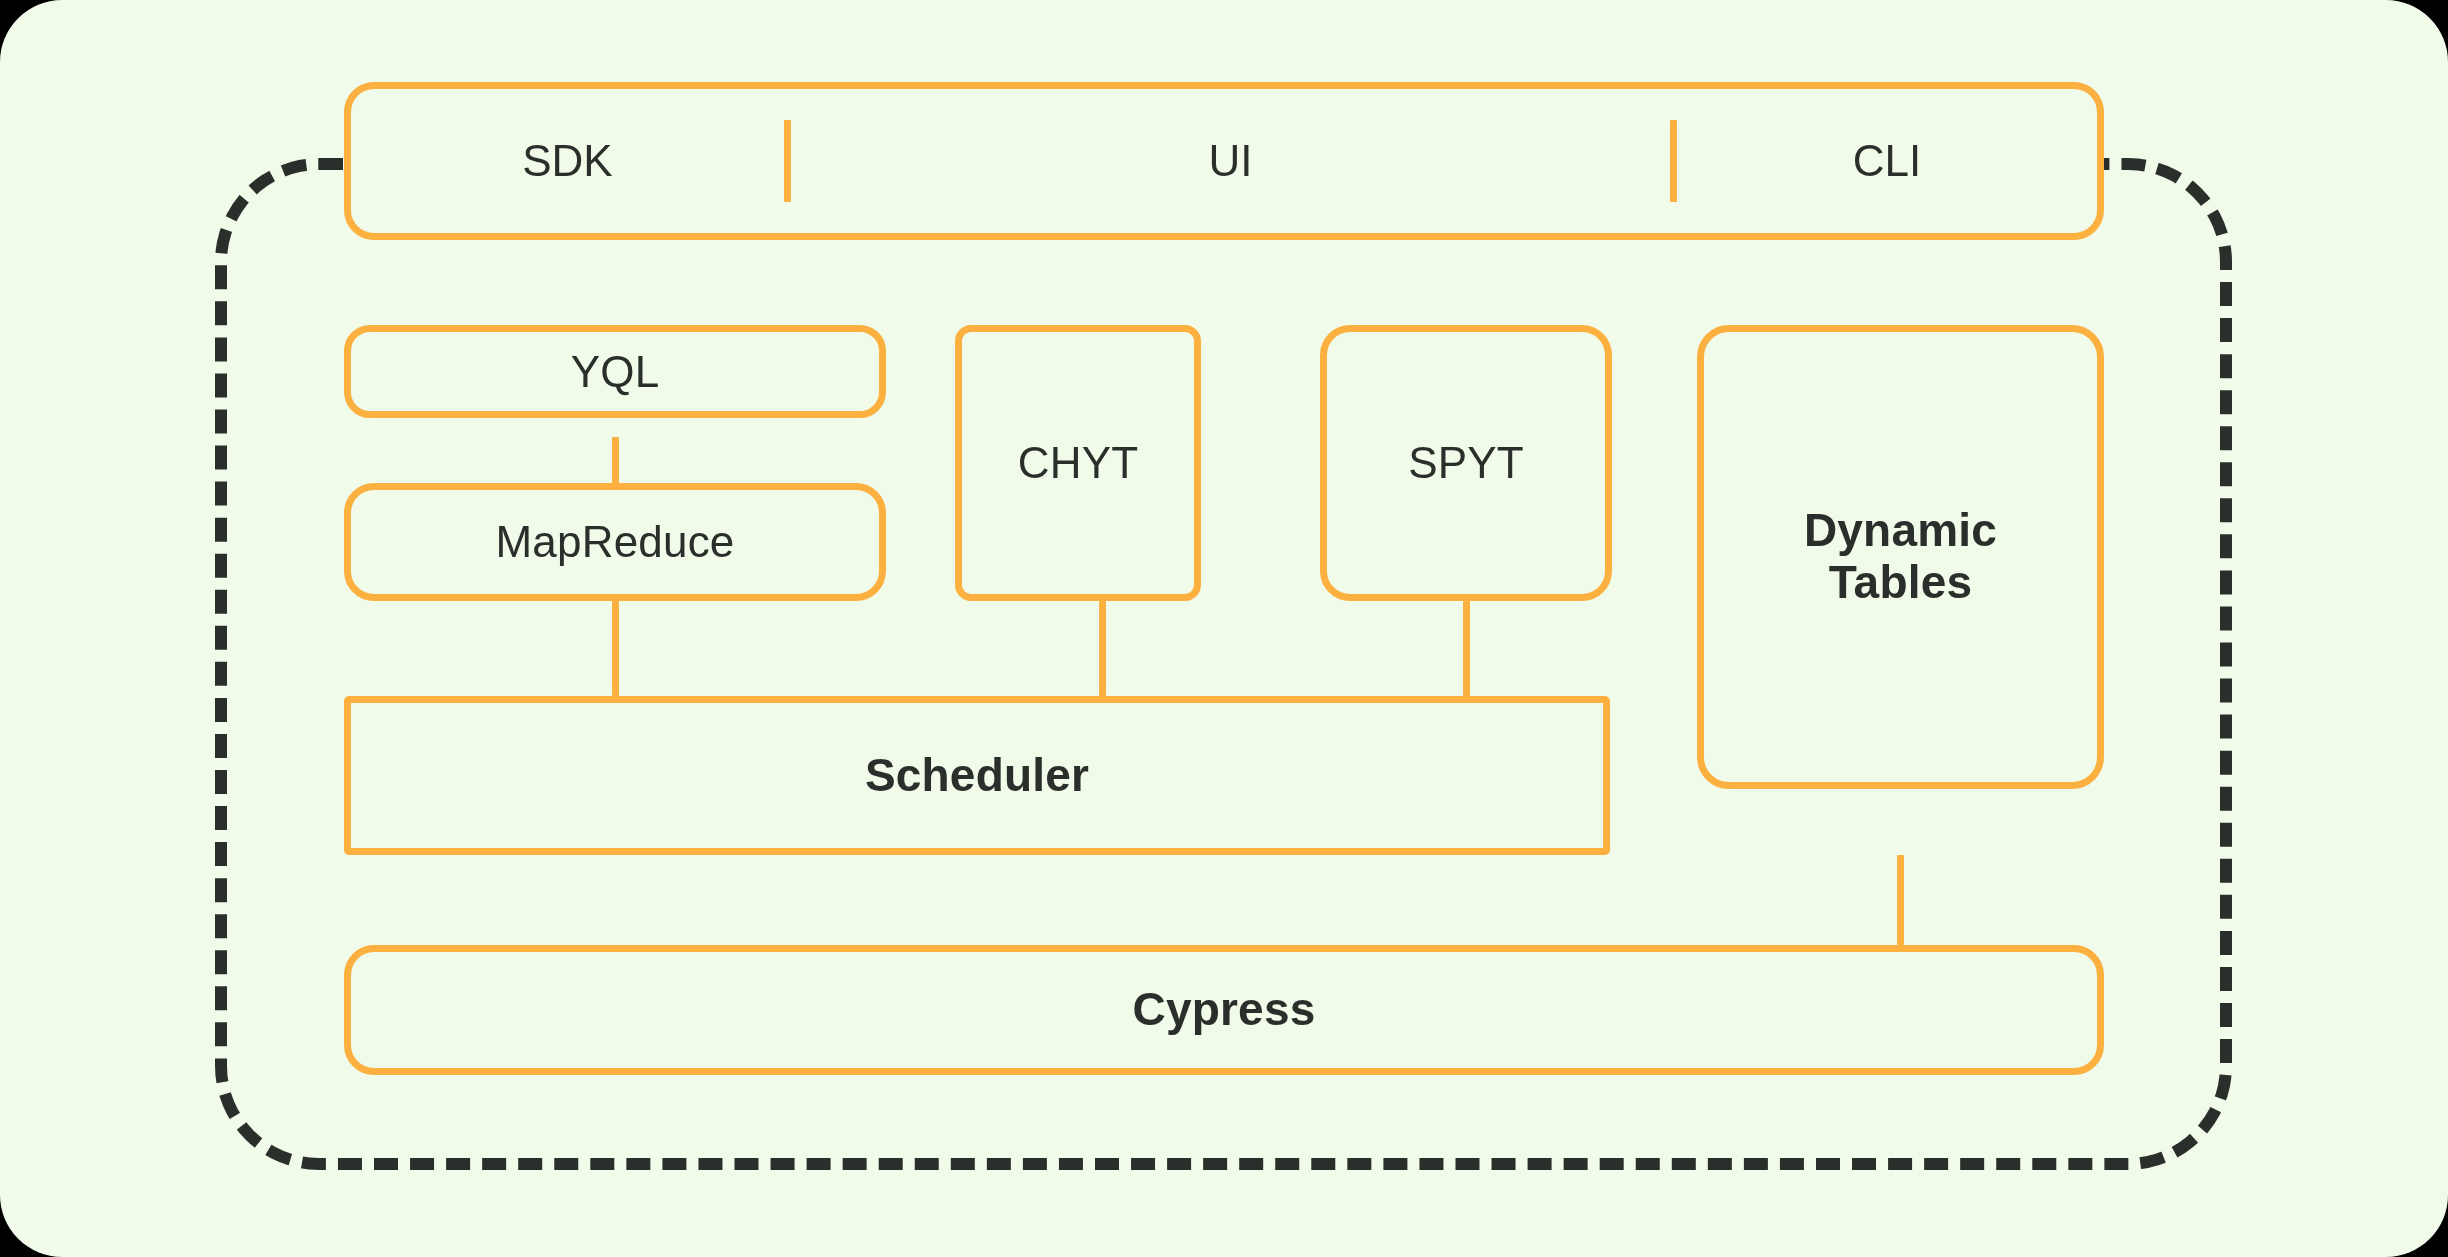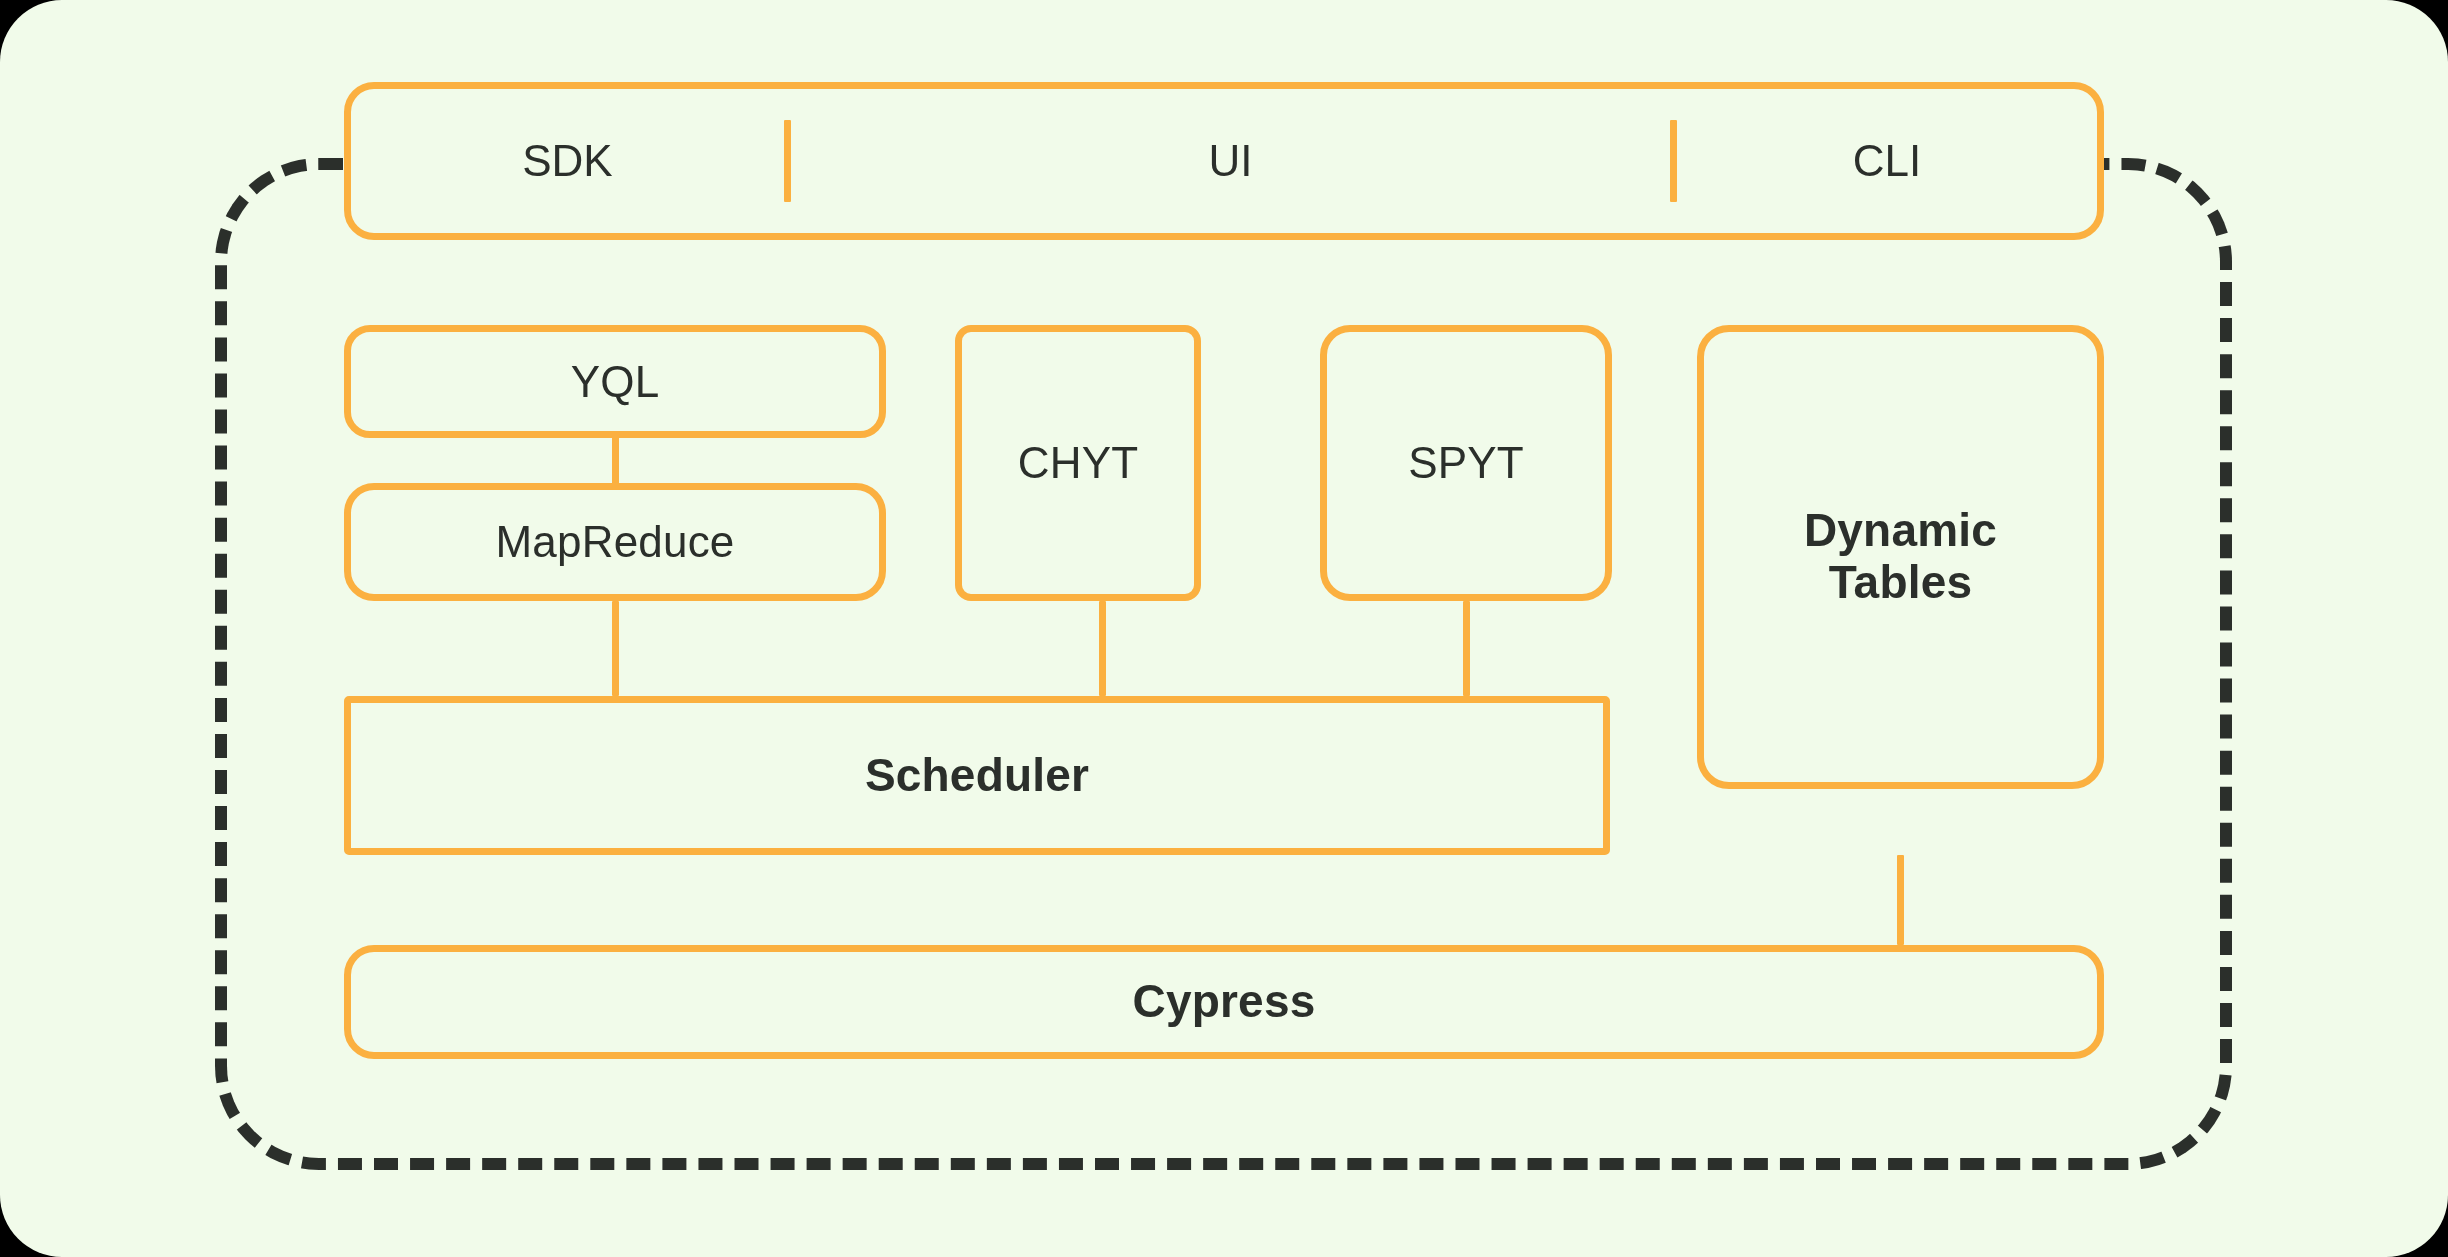--- a/index.html
+++ b/index.html
@@ -56,27 +56,27 @@
     letter-spacing: 0.2px;
   }
 
   
   .lbl-reg   { font-size: 44px; font-weight: 400; }
   .lbl-bold  { font-size: 46px; font-weight: 700; }
   .lbl-bold-lg { font-size: 46px; font-weight: 700; }
 
   
   #node-topbar      { left: 344px;  top: 82px;  width: 1760px; height: 158px; border-radius: 30px; }
-  #node-yql         { left: 344px;  top: 325px; width: 542px;  height: 113px; }
+  #node-yql         { left: 344px;  top: 325px; width: 542px;  height: 93px; }
   #node-mapreduce   { left: 344px;  top: 483px; width: 542px;  height: 118px; border-radius: 30px; }
   #node-chyt        { left: 955px;  top: 325px; width: 246px;  height: 276px; border-radius: 16px; }
   #node-spyt        { left: 1320px; top: 325px; width: 292px;  height: 276px; border-radius: 30px; text-align: center; }
   #node-dyntables   { left: 1697px; top: 325px; width: 407px;  height: 464px; border-radius: 32px; }
   #node-scheduler   { left: 344px;  top: 696px; width: 1266px; height: 159px; border-radius: 5px; }
-  #node-cypress     { left: 344px;  top: 945px; width: 1760px; height: 114px; border-radius: 30px; }
+  #node-cypress     { left: 344px;  top: 945px; width: 1760px; height: 130px; border-radius: 30px; }
 
   
   #node-topbar {
     display: block;
     padding: 0;
   }
   .topbar-inner {
     position: relative;
     width: 100%;
     height: 100%;

